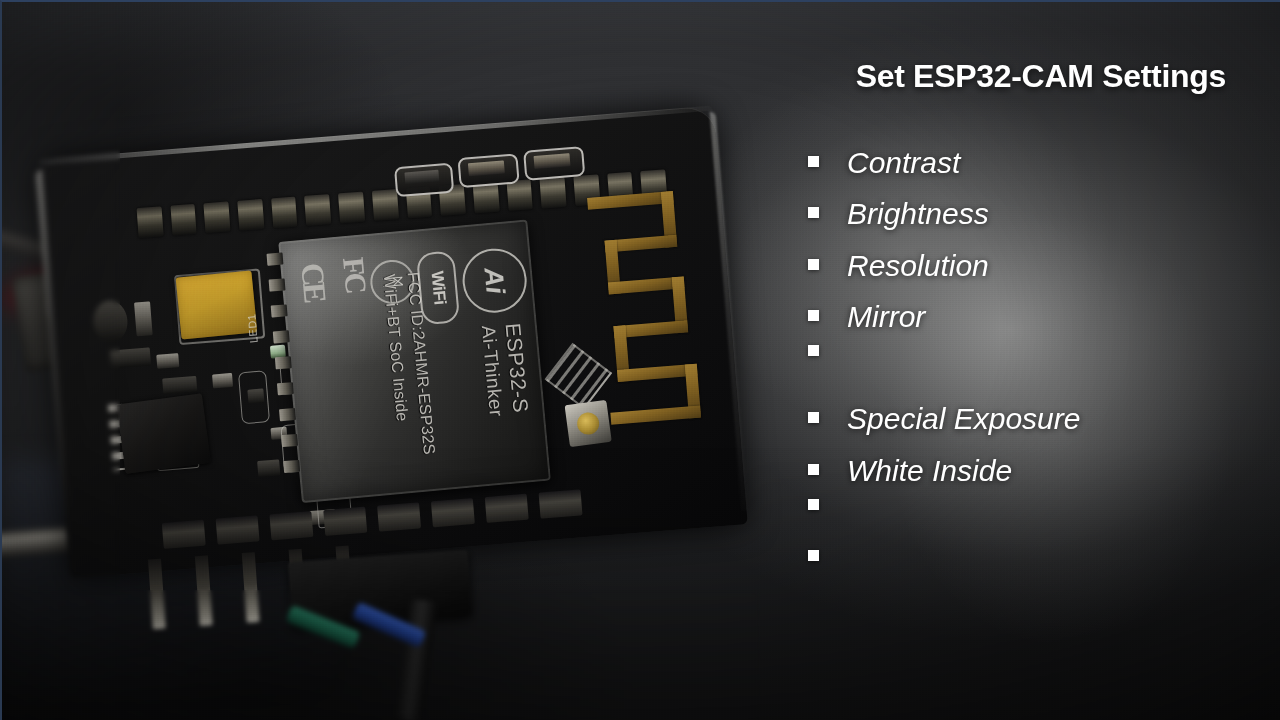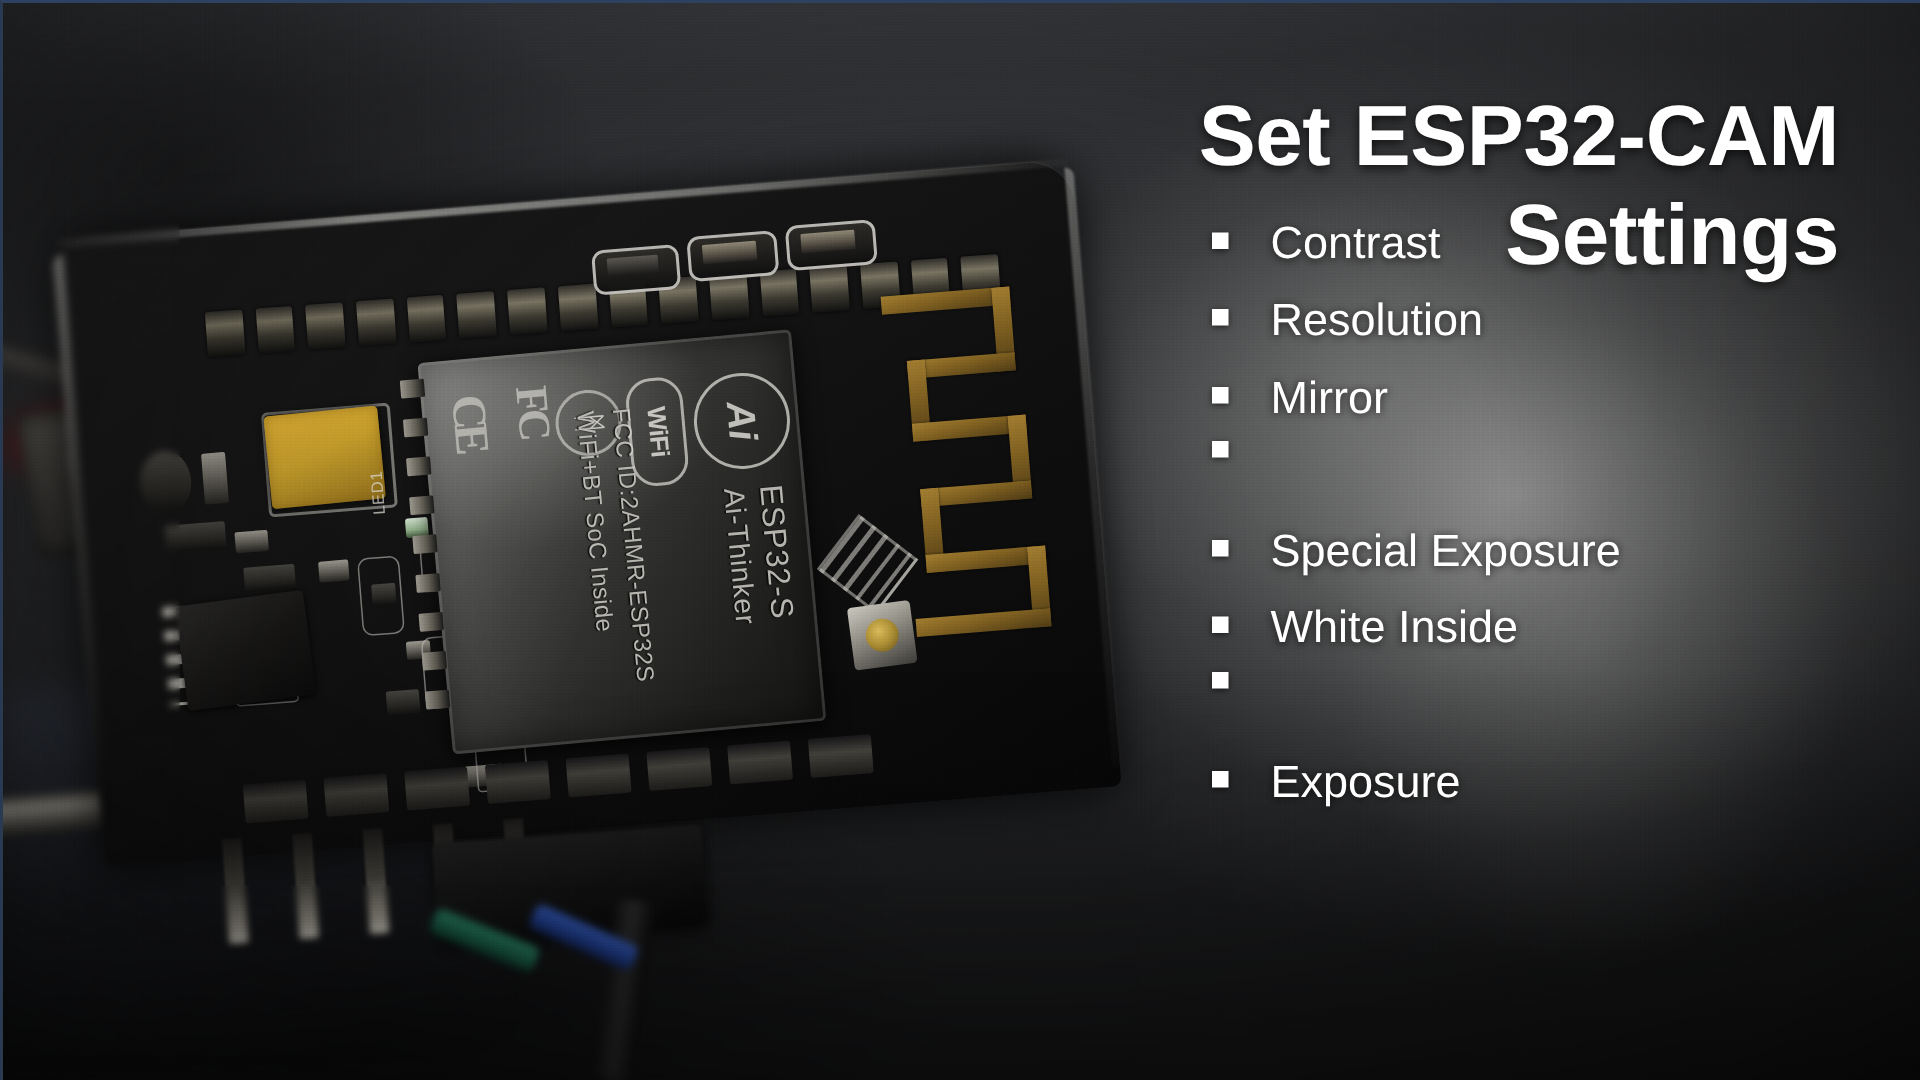--- a/index.html
+++ b/index.html
@@ -503,21 +503,21 @@
 
   
   #title {
     position: absolute;
     left: 640px;
     top: 58px;
     width: 620px;
     text-align: right;
     padding-right: 34px;
     box-sizing: border-box;
-    font-size: 57px;
+    font-size: 32px;
     font-weight: bold;
     color: #ffffff;
     letter-spacing: -0.3px;
     text-shadow: 0 2px 7px rgba(0,0,0,.75);
     z-index: 40;
   }
   #bullets {
     position: absolute;
     left: 808px;
     top: 146px;
@@ -527,20 +527,21 @@
     margin: 0;
     padding: 0;
   }
   #bullets li {
     display: flex;
     align-items: baseline;
     height: 51.3px;
     color: #ffffff;
     font-size: 30px;
     text-shadow: 0 1px 6px rgba(0,0,0,.75);
+    font-style: italic;
   }
   .bullet-mark {
     display: inline-block;
     width: 11px;
     height: 11px;
     background: #ffffff;
     margin-right: 28px;
     flex: 0 0 auto;
     position: relative;
     top: -6px;
@@ -710,20 +711,24 @@
 
   <div id="title">Set ESP32-CAM Settings</div>
 
   <ul id="bullets">
     <li>
       <span class="bullet-mark"></span>
       <span class="bullet-label">Contrast</span>
     </li>
     <li>
       <span class="bullet-mark"></span>
+      <span class="bullet-label">Brightness</span>
+    </li>
+    <li>
+      <span class="bullet-mark"></span>
       <span class="bullet-label">Resolution</span>
     </li>
     <li>
       <span class="bullet-mark"></span>
       <span class="bullet-label">Mirror</span>
     </li>
     <li>
       <span class="bullet-mark"></span>
     </li>
     <li>
@@ -732,19 +737,18 @@
     </li>
     <li>
       <span class="bullet-mark"></span>
       <span class="bullet-label">White Inside</span>
     </li>
     <li>
       <span class="bullet-mark"></span>
     </li>
     <li>
       <span class="bullet-mark"></span>
-      <span class="bullet-label">Exposure</span>
     </li>
   </ul>
 
   <div class="grain"></div>
   <div id="slide-border"></div>
 </div>
 
 </body></html>

